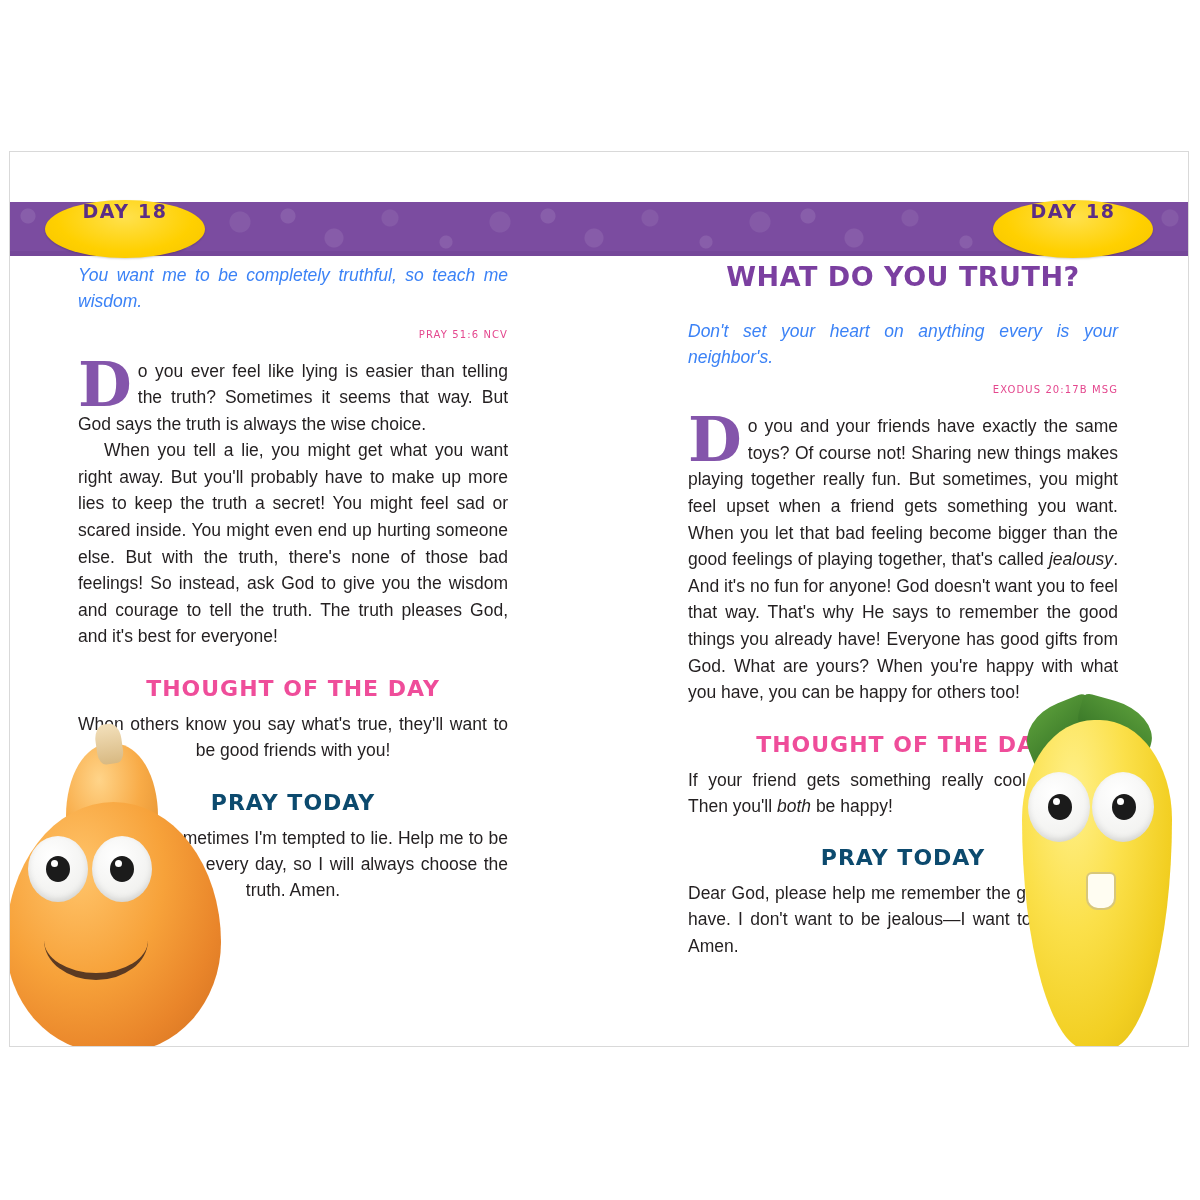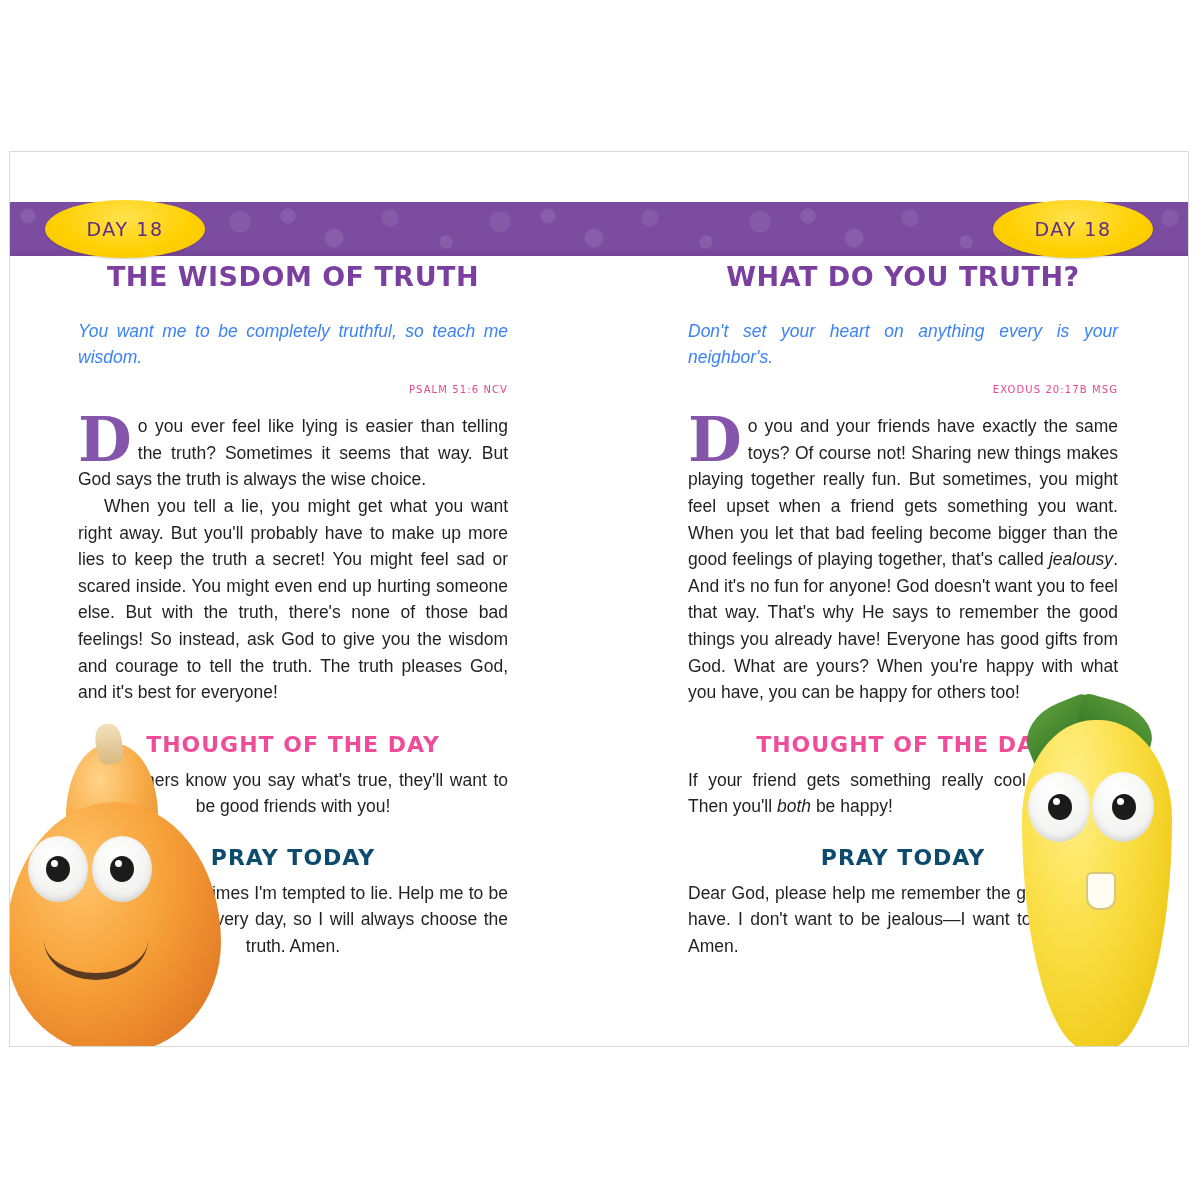--- a/index.html
+++ b/index.html
@@ -60,24 +60,24 @@
 
   .day-badge {
     position: absolute;
     top: 48px;
     width: 160px;
     height: 58px;
     border-radius: 50%;
     background: #ffd400;
     background-image: radial-gradient(ellipse at 50% 30%, #ffe14d 0%, #ffd000 60%, #f5c400 100%);
     display: flex;
-    align-items: center;
+    align-items: flex-start;
     justify-content: center;
     color: #5b2d86;
-    font-weight: normal;
+    font-weight: bold;
     font-size: 19px;
     letter-spacing: 1.6px;
     font-family: "DejaVu Sans", sans-serif;
     box-shadow: 0 1px 2px rgba(0,0,0,.18);
   }
   .day-badge.left { left: 35px; }
   .day-badge.right { right: 35px; }
 
   .columns {
     position: absolute;
@@ -325,24 +325,23 @@
       <span>DAY 18</span>
     </div>
 
     <div class="day-badge right">
       <span>DAY 18</span>
     </div>
 
     <div class="columns">
 
       <div class="col left">
-        <h1 class="devo-title">THE WISDOM OF TRUTH</h1>
 
         <p class="verse">You want me to be completely truthful, so teach me wisdom.</p>
-        <div class="ref">PSALM 51:6 NCV</div>
+        <div class="ref">PRAY 51:6 NCV</div>
 
         <div class="body-text">
           <p><span class="dropcap">D</span><span>o you ever feel like lying is easier than telling the truth? Sometimes it seems that way. But God says the truth is always the wise choice.</span></p>
           <p>When you tell a lie, you might get what you want right away. But you'll probably have to make up more lies to keep the truth a secret! You might feel sad or scared inside. You might even end up hurting someone else. But with the truth, there's none of those bad feelings! So instead, ask God to give you the wisdom and courage to tell the truth. The truth pleases God, and it's best for everyone!</p>
         </div>
 
         <div class="section-head thought">THOUGHT OF THE DAY</div>
         <p class="section-text center-justify">When others know you say what's true, they'll want to be good friends with you!</p>
 
         <div class="section-head pray">PRAY TODAY</div>

